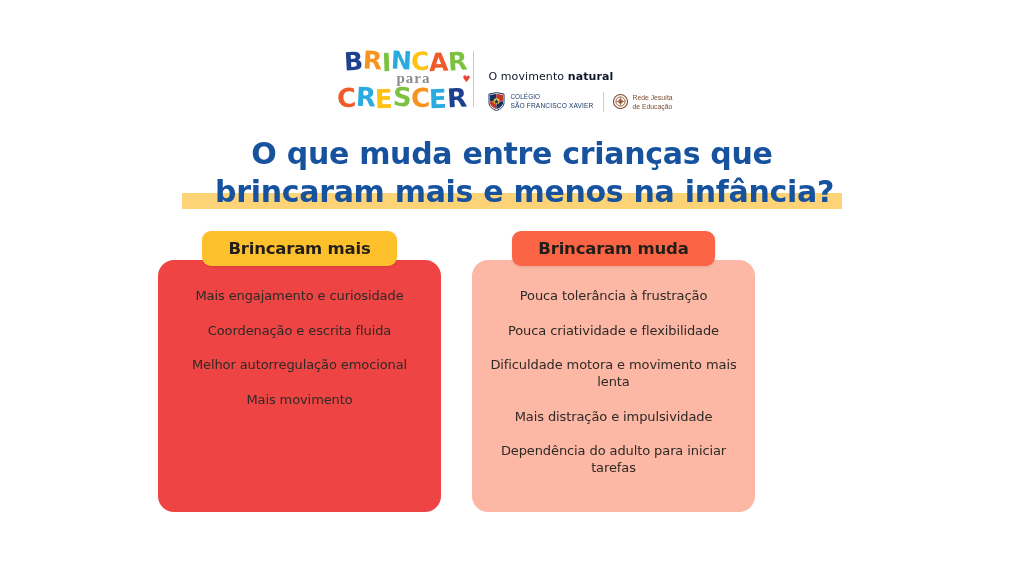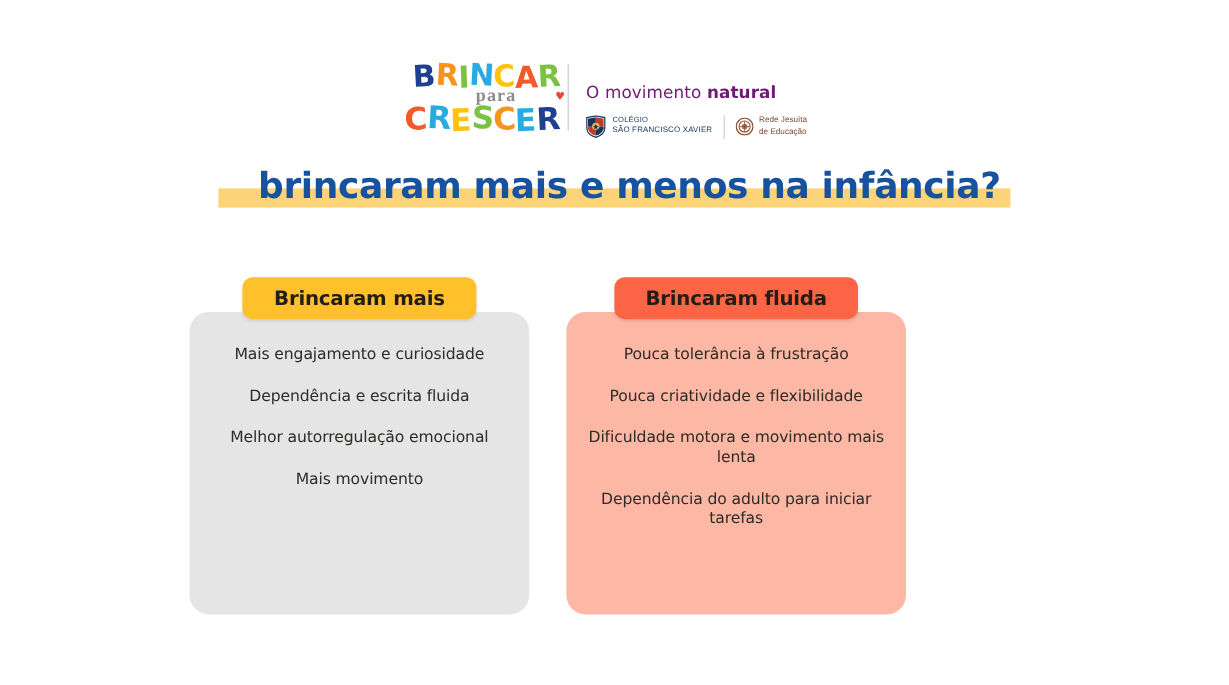--- a/index.html
+++ b/index.html
@@ -75,22 +75,22 @@
     height: 56px;
     background: #c9c9c9;
   }
 
   .tagline-block {
     display: flex;
     flex-direction: column;
     gap: 3px;
   }
   .tagline {
-    font-size: 14px;
-    color: #701a75;
+    font-size: 11px;
+    color: #0f172a;
     line-height: 1.25;
     font-family: "DejaVu Sans", sans-serif;
     letter-spacing: 0.1px;
     margin-top: 24px;
   }
   .tagline b { font-weight: 700; }
 
   .sublogos {
     display: flex;
     align-items: center;
@@ -200,21 +200,21 @@
     padding: 28px 16px 30px 16px;
     box-sizing: border-box;
     min-height: 252px;
     display: flex;
     flex-direction: column;
     gap: 18px;
     align-items: center;
     position: relative;
     z-index: 1;
   }
-  .card-body.mais  { background: #e5e5e5; }
+  .card-body.mais  { background: #ef4444; }
   .card-body.menos { background: #fcb7a5; }
 
   .card-item {
     font-family: "DejaVu Sans", sans-serif;
     font-size: 13px;
     color: #2e2a26;
     text-align: center;
     line-height: 1.28;
     letter-spacing: -0.1px;
     max-width: 252px;
@@ -295,41 +295,43 @@
             <span>de Educação</span>
           </span>
         </div>
       </div>
     </div>
 
   </div>
 </div>
 
 <div class="title-wrap">
+  <span class="title-line">O que muda entre crianças que</span>
   <span class="title-line title-line-2">
     <span class="title-hl"></span>
     <span class="txt">brincaram mais e menos na infância?</span>
   </span>
 </div>
 
 <div class="cards">
 
   <div class="card">
     <div class="card-pill mais">Brincaram mais</div>
     <div class="card-body mais">
       <div class="card-item">Mais engajamento e curiosidade</div>
-      <div class="card-item">Dependência e escrita fluida</div>
+      <div class="card-item">Coordenação e escrita fluida</div>
       <div class="card-item">Melhor autorregulação emocional</div>
       <div class="card-item">Mais movimento</div>
     </div>
   </div>
 
   <div class="card">
-    <div class="card-pill menos">Brincaram fluida</div>
+    <div class="card-pill menos">Brincaram muda</div>
     <div class="card-body menos">
       <div class="card-item">Pouca tolerância à frustração</div>
       <div class="card-item">Pouca criatividade e flexibilidade</div>
       <div class="card-item">Dificuldade motora e movimento mais lenta</div>
+      <div class="card-item">Mais distração e impulsividade</div>
       <div class="card-item">Dependência do adulto para iniciar tarefas</div>
     </div>
   </div>
 
 </div>
 
 </body></html>

